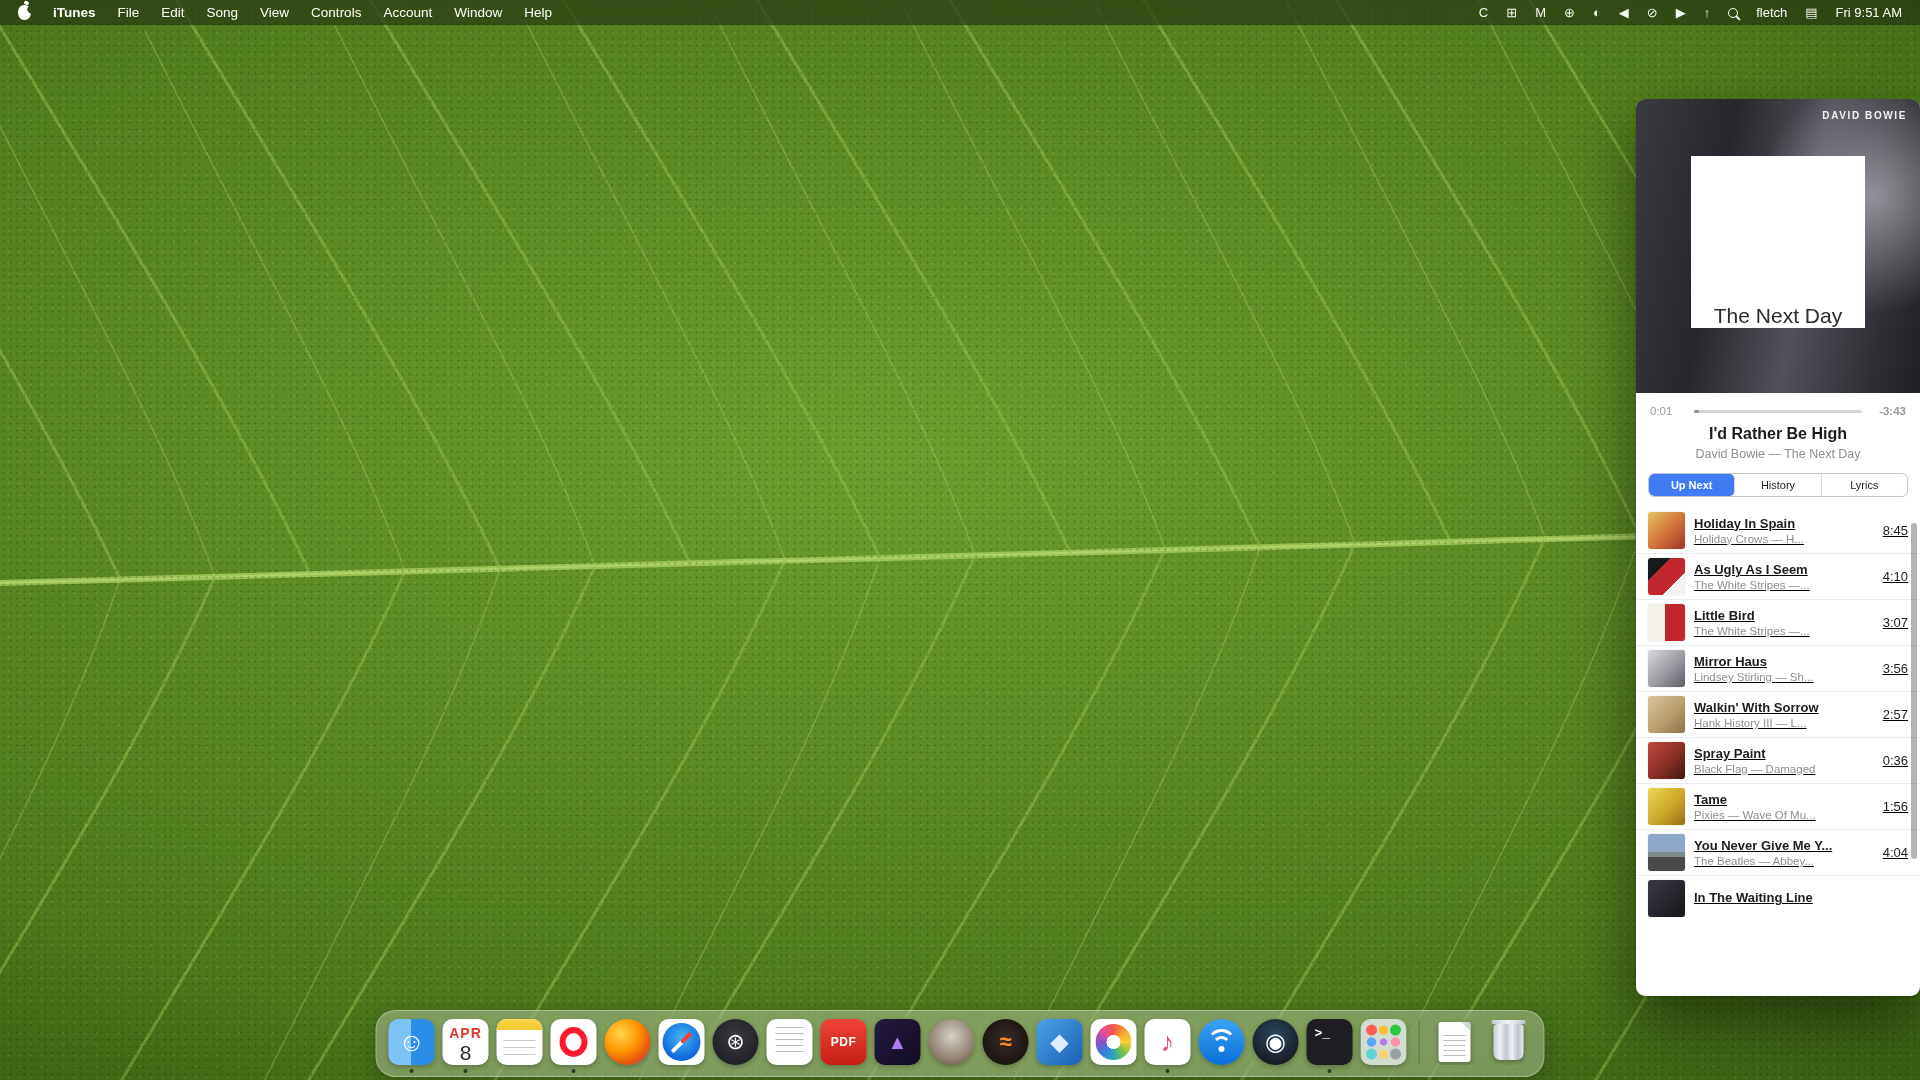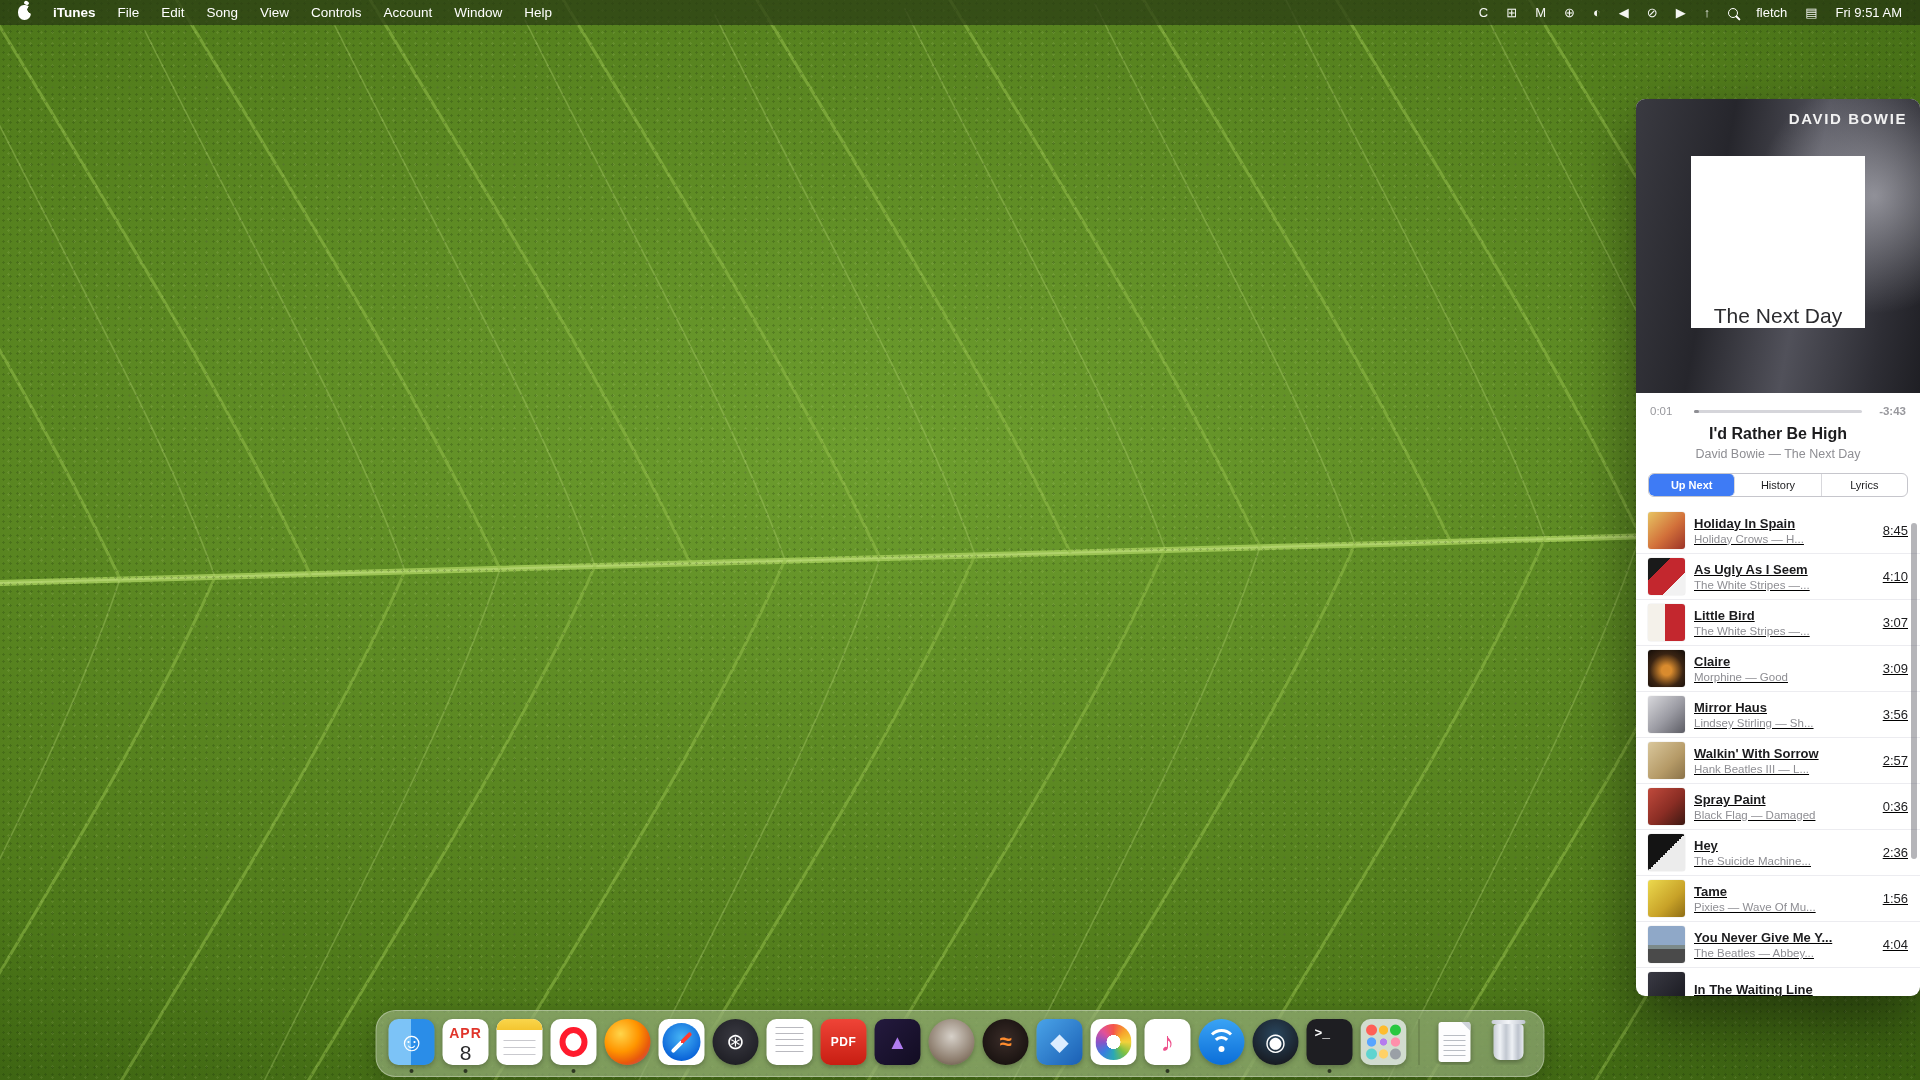--- a/index.html
+++ b/index.html
@@ -40,21 +40,21 @@
 
   
   .miniplayer { position:absolute; left:1636px; top:99px; width:284px; height:897px;
     background:#fff; border-radius:9px; overflow:hidden; z-index:40;
     box-shadow:0 24px 64px rgba(0,0,0,0.50), 0 0 1px rgba(0,0,0,0.35); }
   .album-art { height:294px; position:relative;
     background:
       radial-gradient(circle at 84% 33%, rgba(216,216,224,0.55), transparent 38%),
       linear-gradient(100deg,#3a3a41 0%,#26262c 30%,#51515a 58%,#2e2e35 85%,#1f1f24 100%); }
   .bowie-label { position:absolute; top:11px; right:13px; color:#f2f2f2;
-    font-size:15px; font-weight:700; letter-spacing:1.6px; }
+    font-size:10px; font-weight:700; letter-spacing:1.6px; }
   .cover-square { position:absolute; left:55px; top:57px; width:174px; height:172px;
     background:#fff; display:flex; align-items:flex-end; justify-content:center; }
   .cover-title { font-size:21px; color:#2c2c2f; }
 
   .progress-row { display:flex; align-items:center; gap:8px; padding:12px 14px 2px; }
   .ptime { font-size:11.5px; color:#98989d; width:36px; }
   .ptime.right { text-align:right;font-weight:bold; }
   .ptrack { flex:1; height:3px; background:#d5d5da; border-radius:2px; position:relative; cursor:pointer; }
   .pfill { position:absolute; left:0; top:0; bottom:0; width:3%; background:#8e8e93; border-radius:2px; }
 
@@ -296,58 +296,42 @@
     </div>
     <div class="qrow">
       <div class="qart" style="background:linear-gradient(90deg,#f4f1ea 45%,#c3272e 45%)"></div>
       <div class="qmain">
         <div class="qtitle">Little Bird</div>
         <div class="qsub">The White Stripes —...</div>
       </div>
       <span class="qtime">3:07</span>
     </div>
     <div class="qrow">
-      <div class="qart" style="background:radial-gradient(circle at 50% 55%,#d98b2e 18%,#3a2413 60%,#120c08)"></div>
-      <div class="qmain">
-        <div class="qtitle">Claire</div>
-        <div class="qsub">Morphine — Good</div>
-      </div>
-      <span class="qtime">3:09</span>
-    </div>
-    <div class="qrow">
       <div class="qart" style="background:linear-gradient(135deg,#d8d8dc,#9a9aa2 55%,#5c5c64)"></div>
       <div class="qmain">
         <div class="qtitle">Mirror Haus</div>
         <div class="qsub">Lindsey Stirling — Sh...</div>
       </div>
       <span class="qtime">3:56</span>
     </div>
     <div class="qrow">
       <div class="qart" style="background:linear-gradient(135deg,#d9c79c,#b59a67 60%,#8a7248)"></div>
       <div class="qmain">
         <div class="qtitle">Walkin' With Sorrow</div>
-        <div class="qsub">Hank Beatles III — L...</div>
+        <div class="qsub">Hank History III — L...</div>
       </div>
       <span class="qtime">2:57</span>
     </div>
     <div class="qrow">
       <div class="qart" style="background:linear-gradient(135deg,#c04a3c,#8a2d24 55%,#3c1812)"></div>
       <div class="qmain">
         <div class="qtitle">Spray Paint</div>
         <div class="qsub">Black Flag — Damaged</div>
       </div>
       <span class="qtime">0:36</span>
-    </div>
-    <div class="qrow">
-      <div class="qart" style="background:linear-gradient(135deg,#141414 50%,#ececec 50%)"></div>
-      <div class="qmain">
-        <div class="qtitle">Hey</div>
-        <div class="qsub">The Suicide Machine...</div>
-      </div>
-      <span class="qtime">2:36</span>
     </div>
     <div class="qrow">
       <div class="qart" style="background:linear-gradient(135deg,#ecd94e,#c8a228 60%,#8f6d14)"></div>
       <div class="qmain">
         <div class="qtitle">Tame</div>
         <div class="qsub">Pixies — Wave Of Mu...</div>
       </div>
       <span class="qtime">1:56</span>
     </div>
     <div class="qrow">

